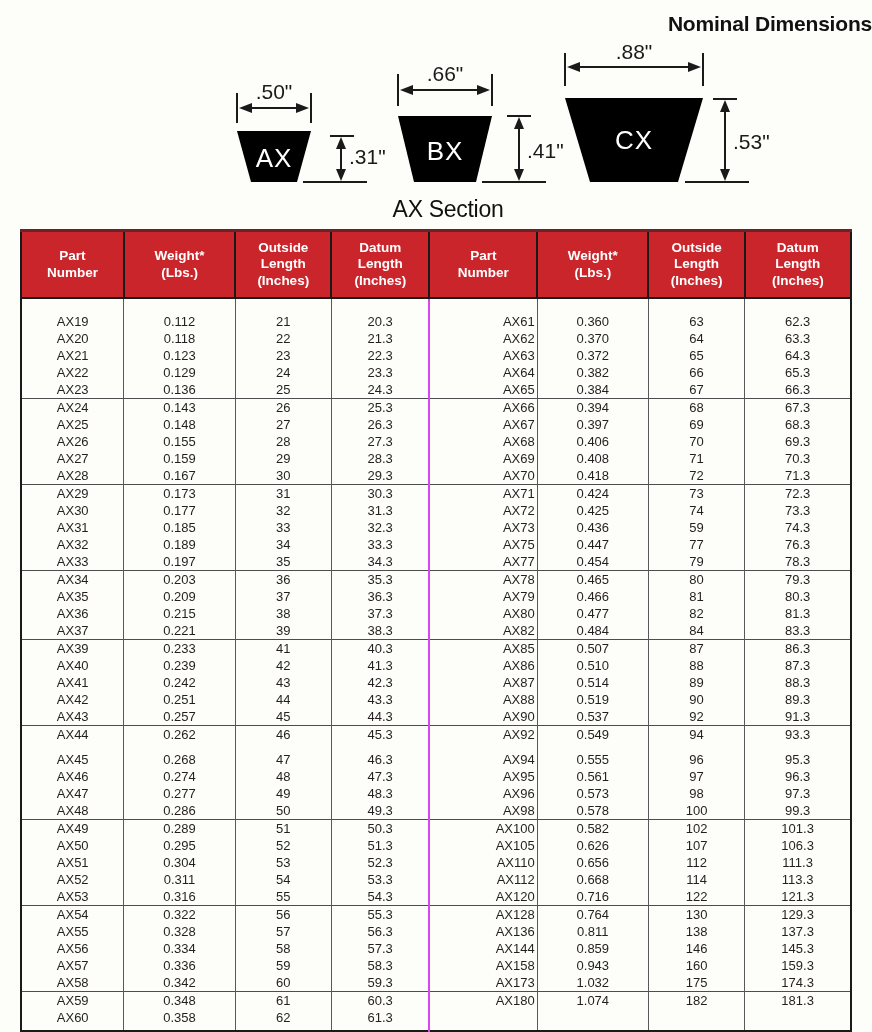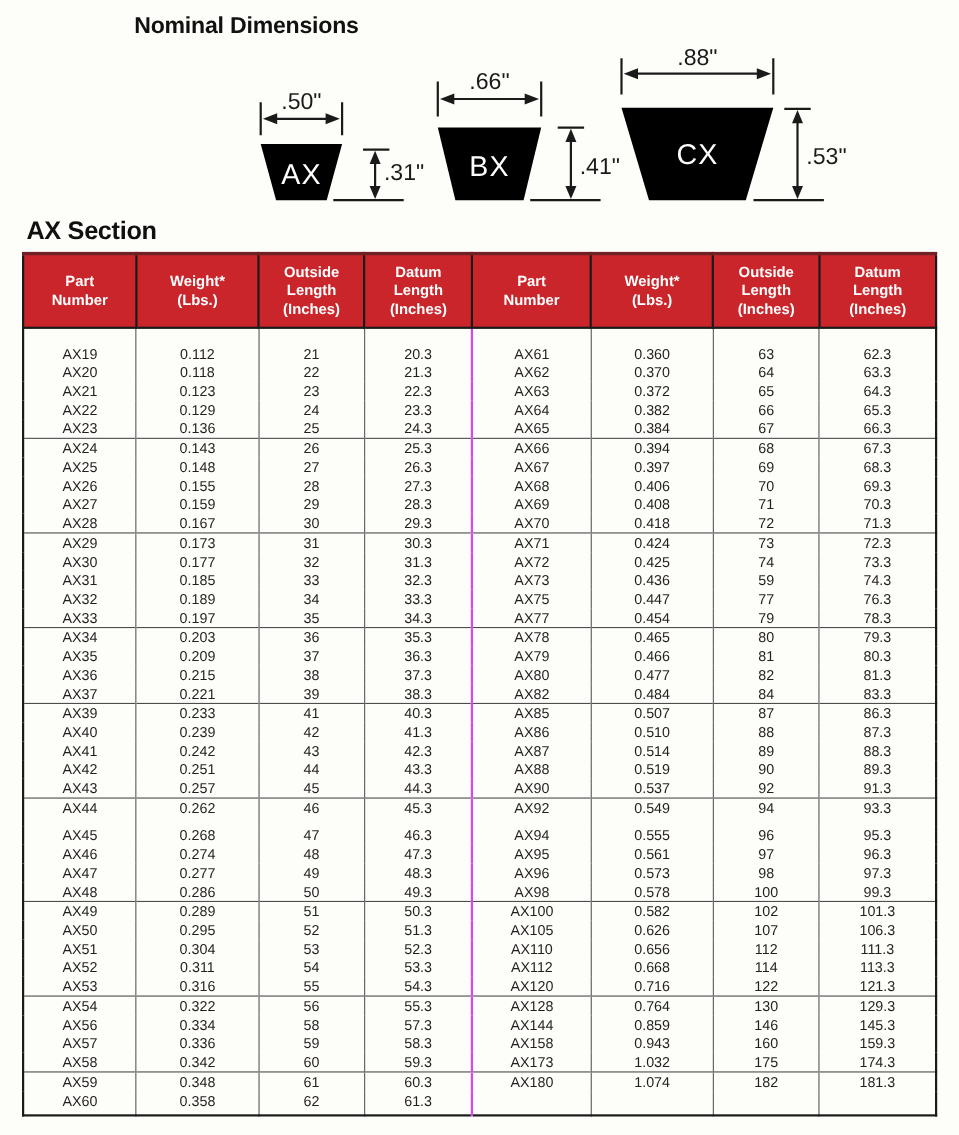--- a/index.html
+++ b/index.html
@@ -9,36 +9,37 @@
     font-family:"Liberation Sans", sans-serif;
     color:#231f20;
     overflow:hidden;
   }
   .page{width:872px;height:1032px;position:relative;}
   .title{
     margin:12px 0 0 0;
     width:100%;
     box-sizing:border-box;
     padding-left:122px;            
-    text-align:left;
+    text-align:right;
     font-size:21px;
     font-weight:700;
     letter-spacing:-0.2px;
     color:#111;
   }
   .diagram-wrap{width:872px;height:160px;}
   .diagram-wrap svg{display:block;}
   .dim-text{font-size:21px;font-weight:400;fill:#1a1a1a;}
   .belt-label{font-size:26px;font-weight:400;fill:#ffffff;letter-spacing:1px;}
   .section-heading{
     margin:0 0 6px 24px;
     font-size:23px;
-    font-weight:700;
+    font-weight:400;
     letter-spacing:-0.3px;
     color:#101010;
+    text-align:center;
   }
   table.parts{
     margin:0 20px;
     width:832px;
     border-collapse:collapse;
     table-layout:fixed;
     border:2px solid #1a1a1a;
     border-top:3px solid #6f2125;
   }
   thead th{
@@ -57,21 +58,21 @@
     line-height:17px;
     padding:0 2px;
     text-align:center;
     border-left:1px solid #58595b;
     border-right:1px solid #58595b;
     overflow:hidden;
   }
   tbody td:first-child{border-left:none;}
   tbody td:last-child{border-right:none;}
   tbody td:nth-child(4){border-right:2px solid #d946ef;}
-  tbody td:nth-child(5){border-left:none;}
+  tbody td:nth-child(5){border-left:none;text-align:right;}
   tbody tr:first-child td{padding-top:14px;}
   tbody tr.group-start td{border-top:1.5px solid #4d4d4f;}
   tbody tr.gap-below td{padding-bottom:8px;}
   tbody tr:last-child td{padding-bottom:4px;}
 </style>
 </head>
 <body>
 
 <div class="page">
 
@@ -533,20 +534,30 @@
           <td>AX54</td>
           <td>0.322</td>
           <td>56</td>
           <td>55.3</td>
           <td>AX128</td>
           <td>0.764</td>
           <td>130</td>
           <td>129.3</td>
         </tr>
         <tr>
+          <td>AX55</td>
+          <td>0.328</td>
+          <td>57</td>
+          <td>56.3</td>
+          <td>AX136</td>
+          <td>0.811</td>
+          <td>138</td>
+          <td>137.3</td>
+        </tr>
+        <tr>
           <td>AX56</td>
           <td>0.334</td>
           <td>58</td>
           <td>57.3</td>
           <td>AX144</td>
           <td>0.859</td>
           <td>146</td>
           <td>145.3</td>
         </tr>
         <tr>

